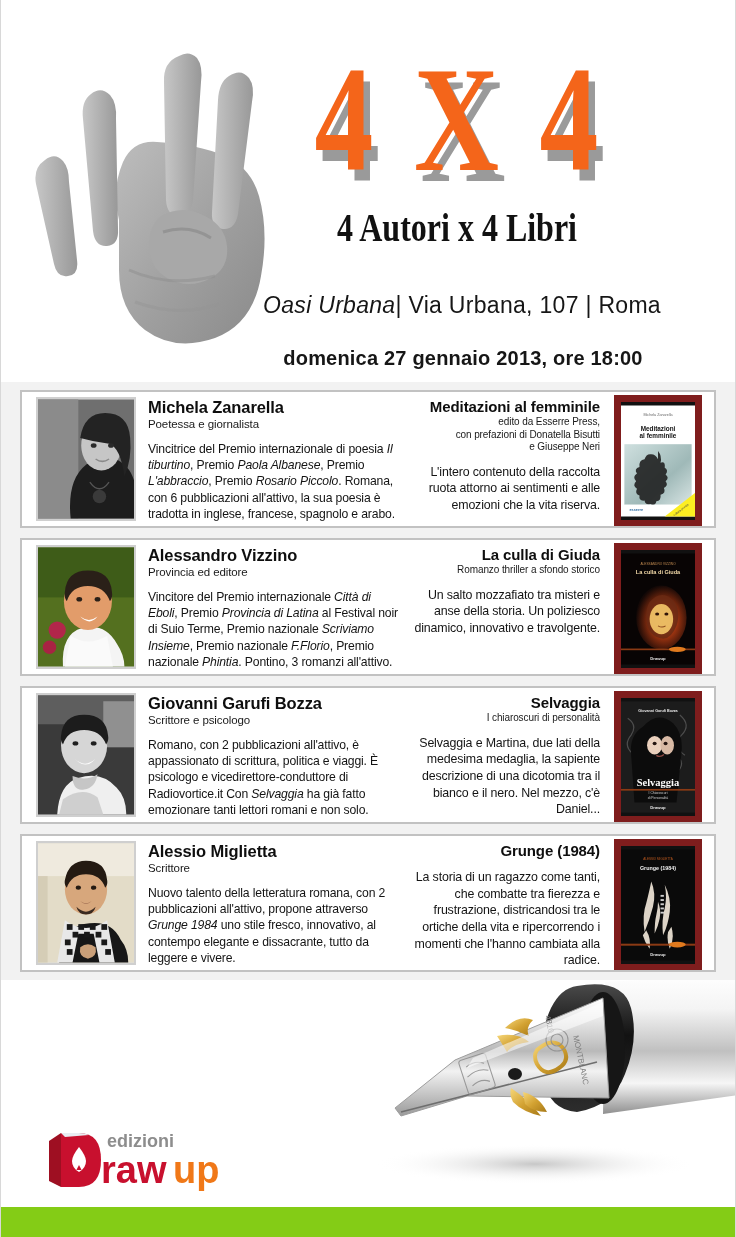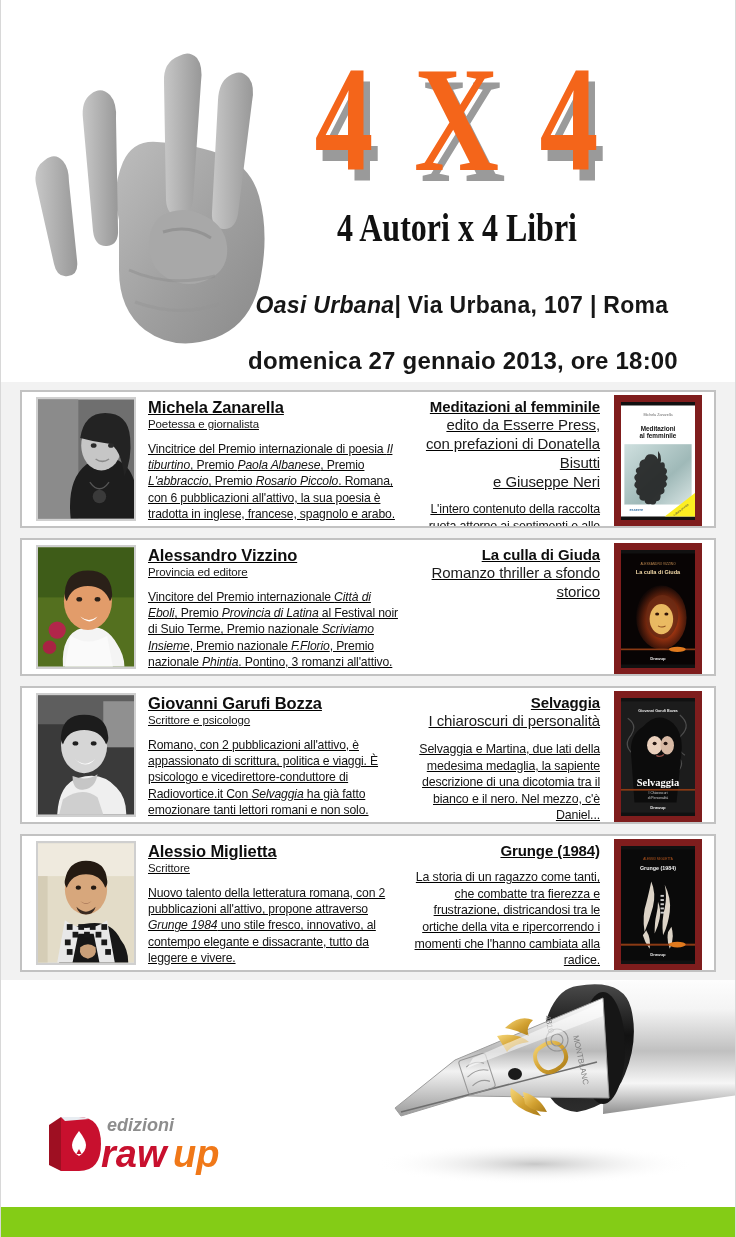--- a/index.html
+++ b/index.html
@@ -69,54 +69,53 @@
     transform-origin:center top;
     letter-spacing:0px;
   }
   .venue{
     position:absolute;
     left:0; right:32px;
     top:292px;
     text-align:center;
     padding-left:220px;
     font-size:23px;
-    font-weight:bold;
+    font-weight:normal;
     color:#161616;
     letter-spacing:0.3px;
     white-space:nowrap;
   }
   .venue .ital{font-style:italic;}
   .datetime{
     position:absolute;
     left:0; right:30px;
     top:347px;
     text-align:center;
     padding-left:220px;
-    font-size:24px;
+    font-size:20px;
     font-weight:bold;
     color:#161616;
     letter-spacing:0.2px;
     white-space:nowrap;
   }
 
   
   .band{
     background:#f2f2f2;
     padding:8px 0 8px 0;
   }
   .card{
     position:relative;
     margin:0 19px 10px 19px;
     background:#ffffff;
     border:2px solid #c2c2c2;
     height:138px;
     display:flex;
     box-sizing:border-box;
     overflow:hidden;
-    text-decoration:underline;
   }
   .card:last-child{margin-bottom:0;}
 
   .portrait{
     flex:0 0 auto;
     width:100px;
     height:124px;
     margin:5px 0 0 14px;
     border:2px solid #cfcfcf;
     box-sizing:border-box;
@@ -161,21 +160,21 @@
     text-align:right;
   }
   .book-title{
     font-size:15px;
     font-weight:bold;
     color:#0e0e0e;
     line-height:1.15;
     letter-spacing:-0.1px;
   }
   .book-sub{
-    font-size:15px;
+    font-size:10px;
     color:#1a1a1a;
     line-height:1.25;
     margin-top:1px;
     letter-spacing:-0.1px;
   }
   .book-desc{
     font-size:12.4px;
     color:#141414;
     line-height:1.34;
     margin-top:10px;
@@ -206,24 +205,23 @@
     right:-10px;
     top:-4px;
     width:540px;
     height:225px;
   }
   .pen svg{display:block;width:100%;height:100%;}
 
   .logo{
     position:absolute;
     left:44px;
-    bottom:32px;
+    bottom:16px;
     width:200px;
     height:70px;
-    font-style:italic;
   }
   .logo svg{display:block;width:100%;height:100%;}
 </style>
 </head>
 <body>
 
 <div class="poster">
 
   <div class="hero">
 
@@ -339,20 +337,21 @@
         </svg>
       </div>
       <div class="author-col">
         <div class="author-name">Alessandro Vizzino</div>
         <div class="author-role">Provincia ed editore</div>
         <div class="author-bio">Vincitore del Premio internazionale <i>Città di Eboli</i>, Premio <i>Provincia di Latina</i> al Festival noir di Suio Terme, Premio nazionale <i>Scriviamo Insieme</i>, Premio nazionale <i>F.Florio</i>, Premio nazionale <i>Phintia</i>. Pontino, 3 romanzi all'attivo.</div>
       </div>
       <div class="book-col">
         <div class="book-title">La culla di Giuda</div>
         <div class="book-sub">Romanzo thriller a sfondo storico</div>
+        <div class="book-desc">Un salto mozzafiato tra misteri e anse della storia. Un poliziesco dinamico, innovativo e travolgente.</div>
       </div>
       <div class="cover">
         <svg viewBox="0 0 88 132" xmlns="http://www.w3.org/2000/svg">
           <defs>
             <radialGradient id="firefade" cx="55%" cy="55%" r="55%">
               <stop offset="0%" stop-color="#ffcc55"></stop>
               <stop offset="45%" stop-color="#b03a12"></stop>
               <stop offset="100%" stop-color="#140806"></stop>
             </radialGradient>
           </defs>

